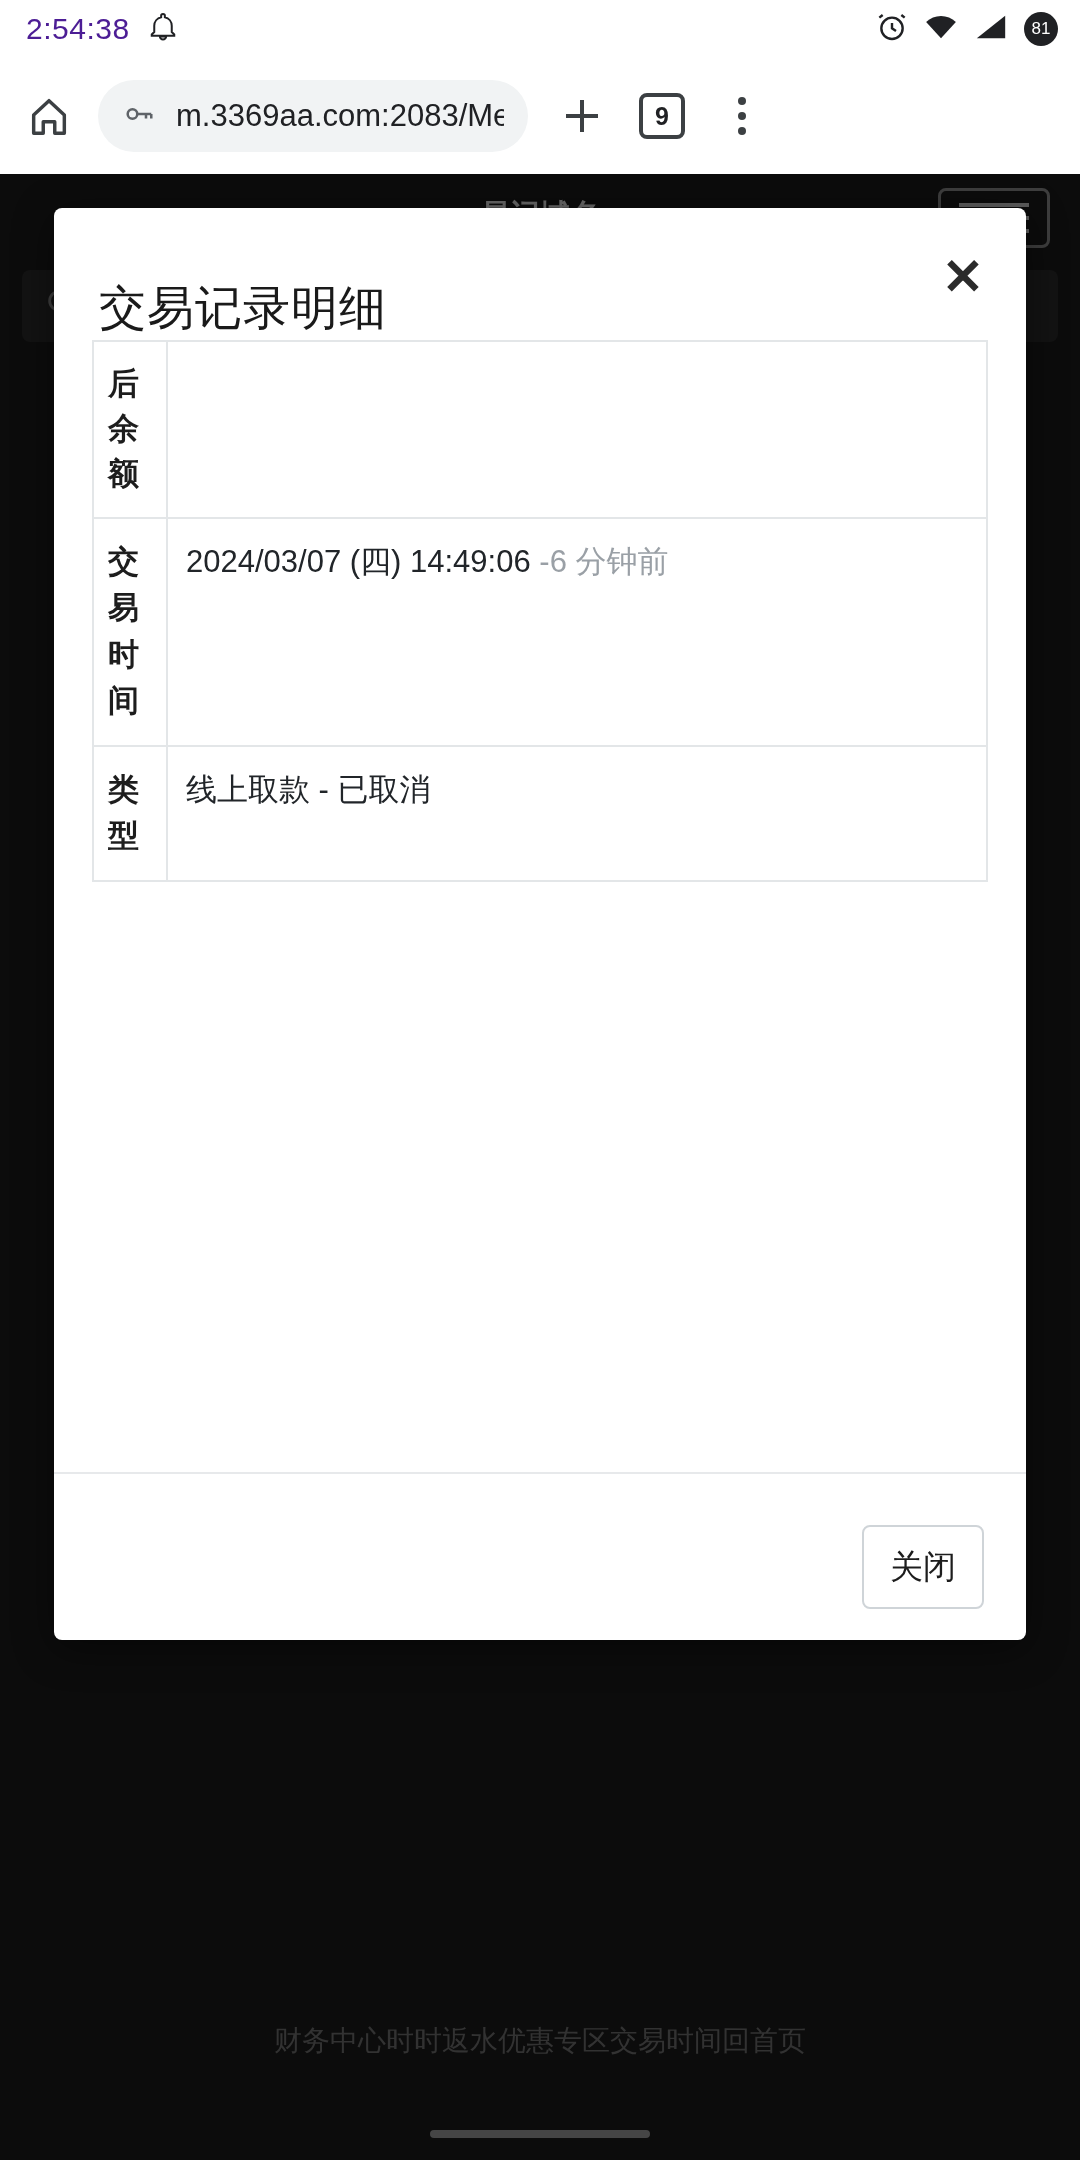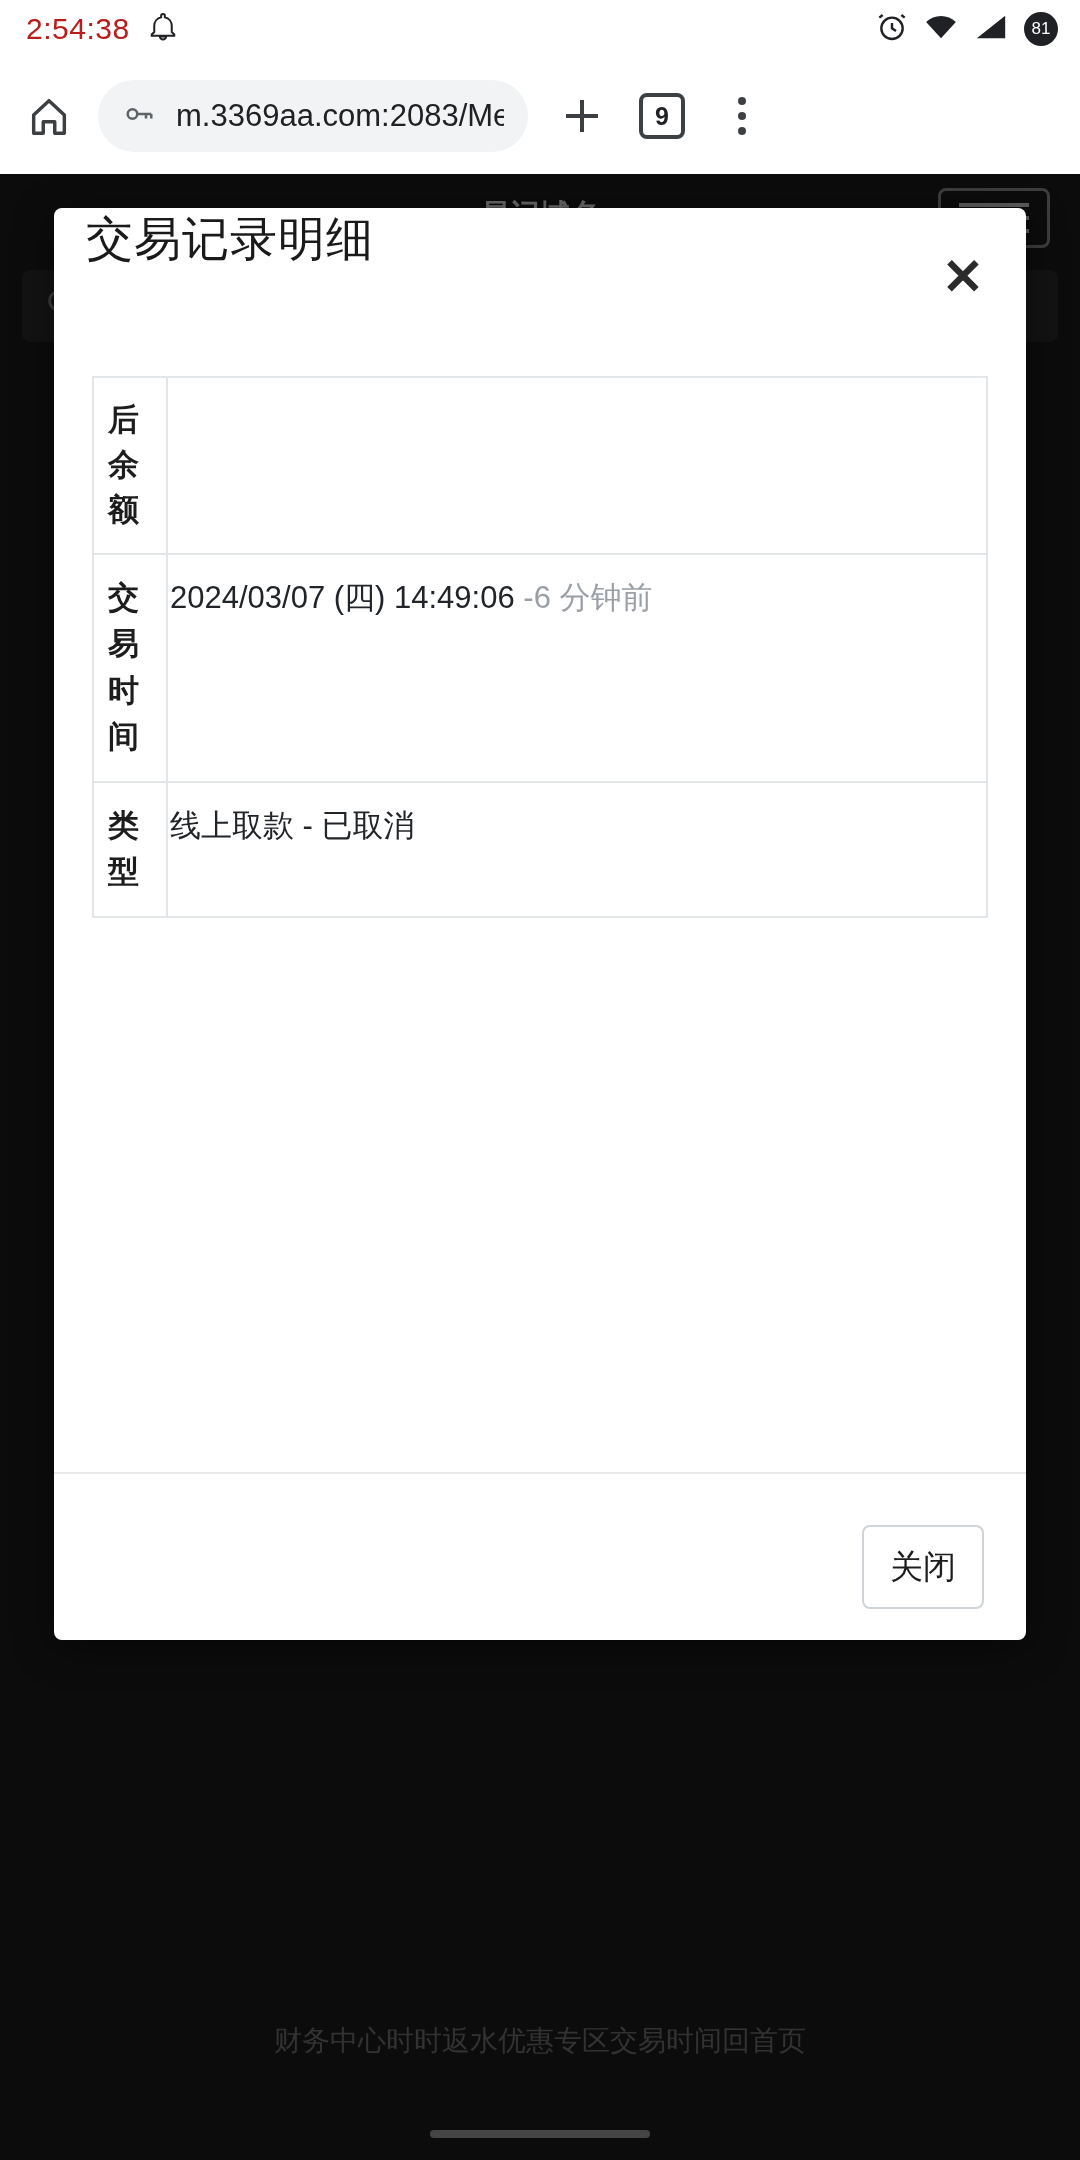--- a/index.html
+++ b/index.html
@@ -15,21 +15,21 @@
   .statusbar {
     height: 58px;
     background: #ffffff;
     display: flex;
     align-items: center;
     padding: 0 26px;
     position: relative;
   }
   .sb-clock {
     font-size: 30px;
-    color: #b91c1c;
+    color: #4c1d95;
     letter-spacing: 0.5px;
   }
   .sb-left-icons { display: flex; align-items: center; margin-left: 18px; }
   .sb-right {
     position: absolute;
     right: 22px;
     top: 0;
     height: 58px;
     display: flex;
     align-items: center;
@@ -163,25 +163,25 @@
     width: 972px;
     height: 1432px;
     background: #ffffff;
     border-radius: 8px;
     box-shadow: 0 8px 40px rgba(0,0,0,0.45);
     display: flex;
     flex-direction: column;
     overflow: hidden;
   }
   .modal-head {
-    height: 168px;
+    height: 132px;
     flex: 0 0 auto;
     display: flex;
-    align-items: flex-start;
-    padding: 0 32px;
+    align-items: flex-end;
+    padding: 0 45px;
     position: relative;
   }
   .modal-title {
     font-size: 47px;
     color: #1a1a1a;
     font-weight: normal;
     letter-spacing: 1px;
   }
   .modal-close {
     position: absolute;
@@ -201,21 +201,21 @@
   table.detail {
     width: 100%;
     border-collapse: collapse;
     table-layout: fixed;
     font-size: 31px;
     color: #212529;
   }
   table.detail td {
     border: 2px solid #e3e6e8;
     vertical-align: top;
-    padding: 20px 2px;
+    padding: 20px 18px;
     line-height: 1.5;
   }
   table.detail td.k {
     width: 74px;
     font-weight: bold;
     word-break: break-all;
     padding: 20px 14px;
     color: #1d1d1d;
   }
   .row-clip td { border-top: none; }

